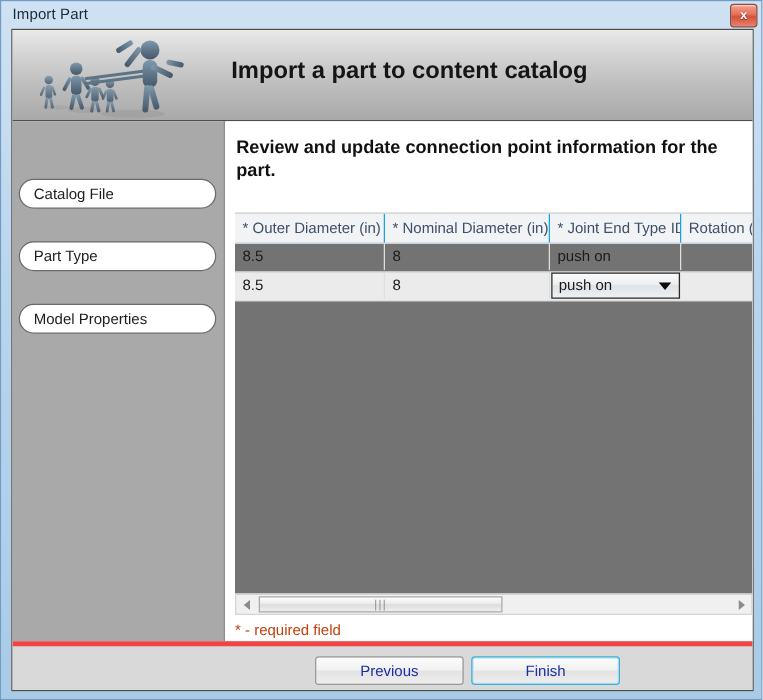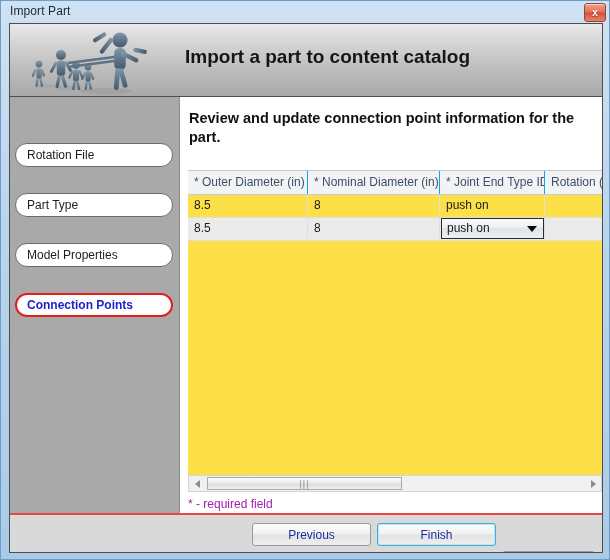--- a/index.html
+++ b/index.html
@@ -208,21 +208,21 @@
     padding-left: 6px;
     box-sizing: border-box;
     border-right: 1px solid #dfdfdf;
     overflow: hidden;
     white-space: nowrap;
   }
   .grid-row.selected .cell {
     background: #ebebeb;
   }
   .grid-body {
-    background: #fde047;
+    background: #737373;
     height: 280px;
   }
 
   
   .c0 { left: 0px;   width: 120px; }
   .c1 { left: 120px; width: 132px; }
   .c2 { left: 252px; width: 105px; }
   .c3 { left: 357px; width: 57px; border-right: none; }
 
   
@@ -311,31 +311,31 @@
     color: #8c8c8c;
     letter-spacing: 1px;
     line-height: 1;
   }
 
   .required-note {
     position: absolute;
     left: 7px;
     top: 400px;
     font-size: 12px;
-    color: #a21caf;
+    color: #c2410c;
     white-space: nowrap;
   }
 
   
   .footer {
     position: absolute;
     left: 0; top: 489px;
     width: 592px; height: 39px;
     background: #d9d9d9;
-    border-top: 2px solid #ef4444;
+    border-top: 4px solid #ef4444;
     box-sizing: border-box;
   }
   .btn {
     position: absolute;
     top: 8px;
     height: 23px;
     border: 1px solid #9a9a9a;
     border-radius: 3px;
     background: linear-gradient(180deg, #fcfcfc 0%, #f1f1f1 48%, #e3e3e3 52%, #eeeeee 100%);
     color: #1a2fa0;
@@ -433,30 +433,27 @@
 
           <rect x="104.6" y="44" width="4.8" height="22" rx="2.4" transform="rotate(5 107 55)"></rect>
           <rect x="110.6" y="44" width="4.8" height="20" rx="2.4" transform="rotate(-16 113 54)"></rect>
         </g>
       </svg>
       <div class="banner-title">Import a part to content catalog</div>
     </div>
 
     <div class="sidebar">
       <div class="pill pill-0">
-        <span>Rotation File</span>
+        <span>Catalog File</span>
       </div>
       <div class="pill pill-1">
         <span>Part Type</span>
       </div>
       <div class="pill pill-2">
         <span>Model Properties</span>
-      </div>
-      <div class="pill pill-3 active">
-        <span>Connection Points</span>
       </div>
     </div>
 
     <div class="content">
       <div class="content-heading">Review and update connection point information for the part.</div>
 
       <div class="grid">
         <div class="grid-header">
           <div class="hcell c0">* Outer Diameter (in)</div>
           <div class="hcell c1">* Nominal Diameter (in)</div>

